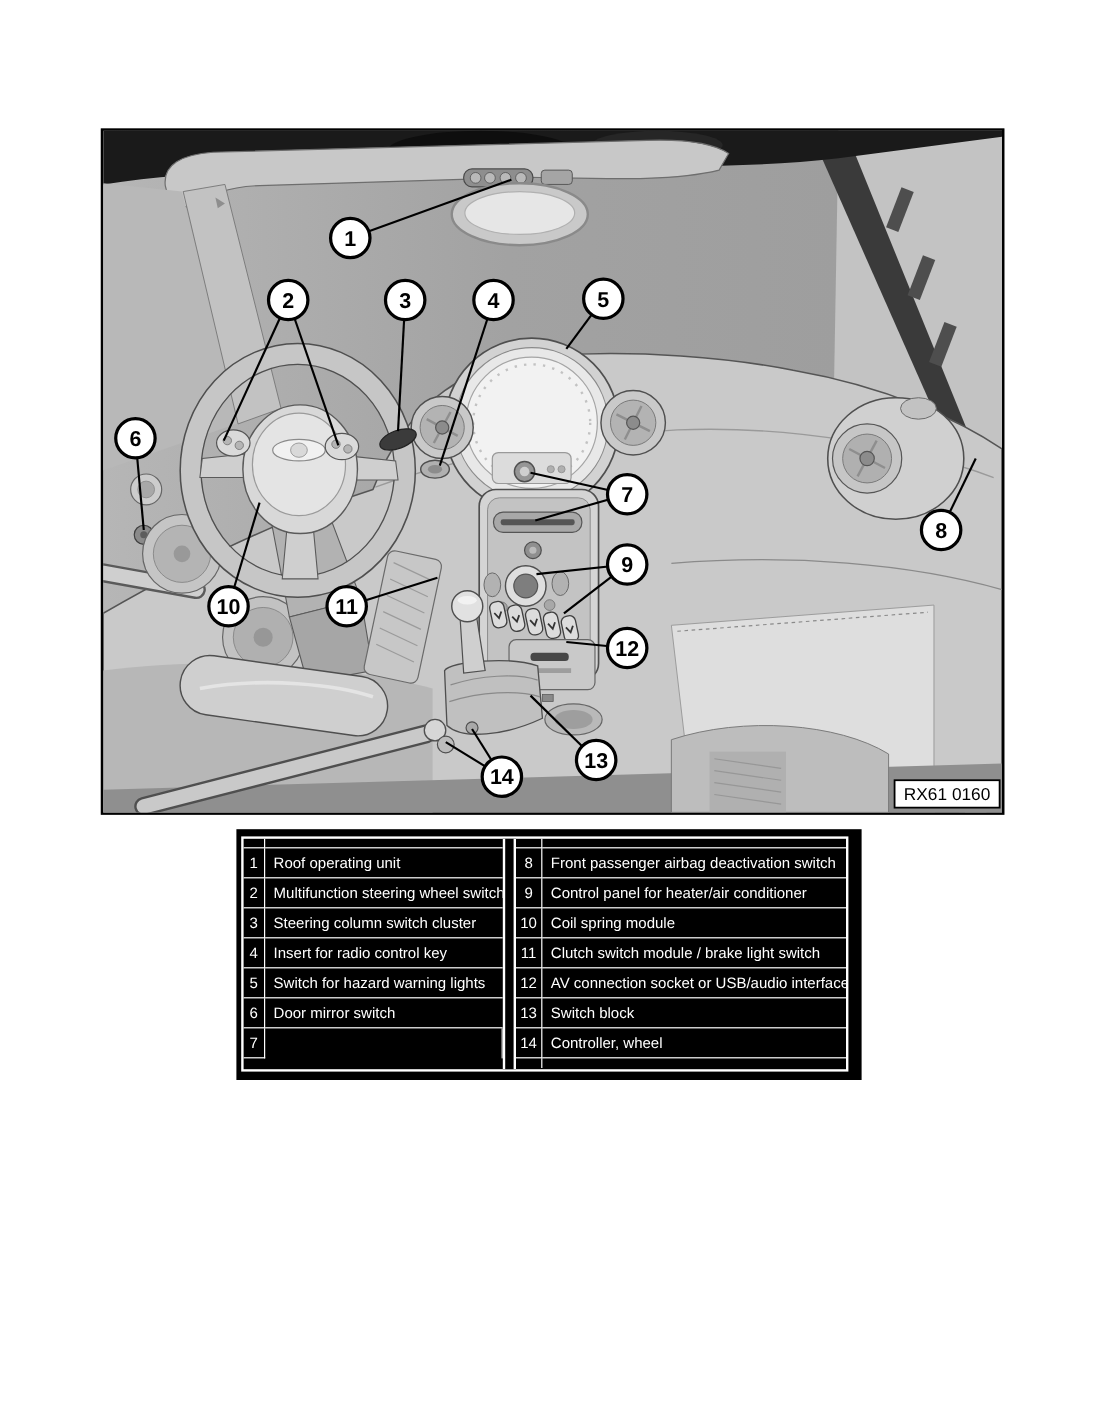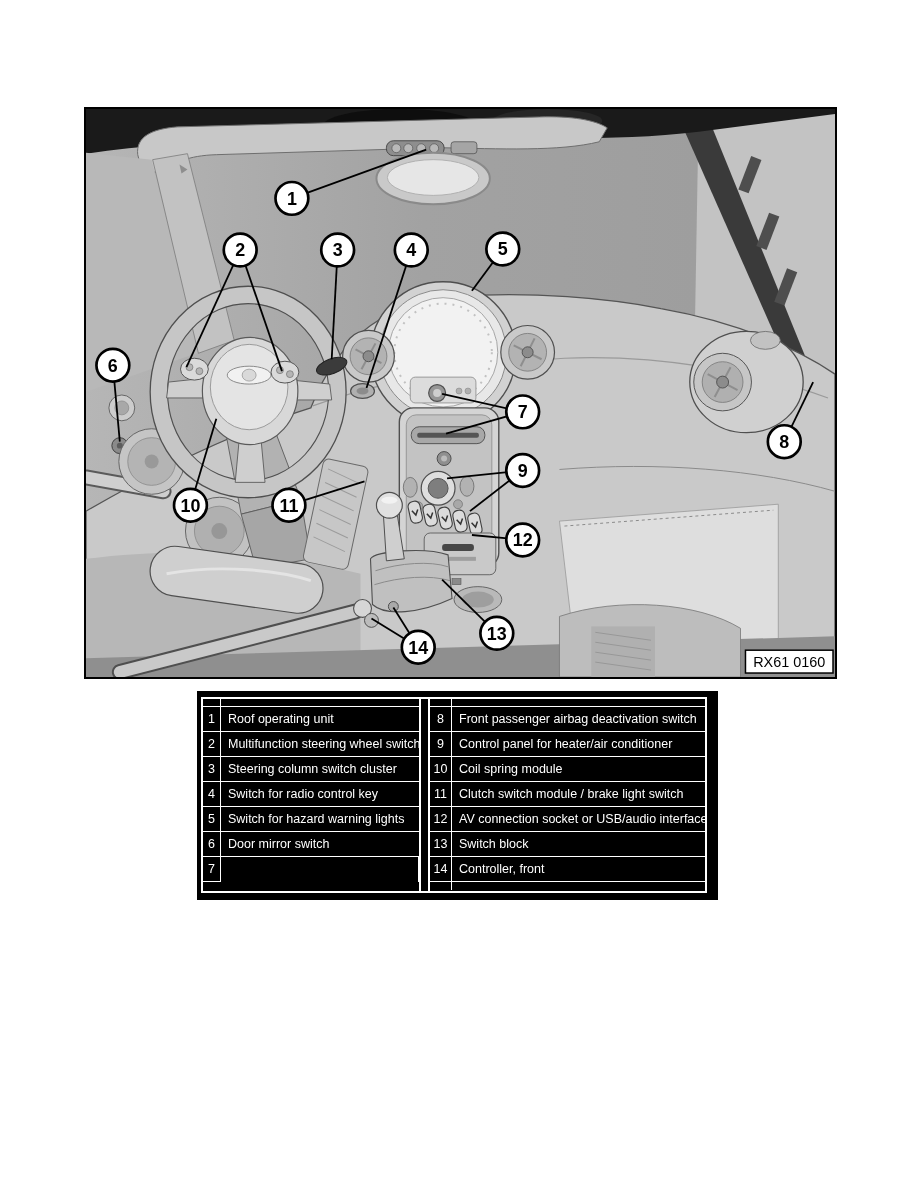--- a/index.html
+++ b/index.html
@@ -355,21 +355,21 @@
       <div class="legend-half left" id="legend-left">
           <div class="lcell num"></div>
           <div class="lcell desc"></div>
           <div class="lcell num">1</div>
           <div class="lcell desc">Roof operating unit</div>
           <div class="lcell num">2</div>
           <div class="lcell desc">Multifunction steering wheel switch</div>
           <div class="lcell num">3</div>
           <div class="lcell desc">Steering column switch cluster</div>
           <div class="lcell num">4</div>
-          <div class="lcell desc">Switch for radio control key</div>
+          <div class="lcell desc">Insert for radio control key</div>
           <div class="lcell num">5</div>
           <div class="lcell desc">Switch for hazard warning lights</div>
           <div class="lcell num">6</div>
           <div class="lcell desc">Door mirror switch</div>
           <div class="lcell num">7</div>
           <div class="lcell num last"></div>
           <div class="lcell desc last"></div>
         </div>
       <div class="legend-gap"></div>
       <div class="legend-half right" id="legend-right">
@@ -381,20 +381,20 @@
           <div class="lcell desc">Control panel for heater/air conditioner</div>
           <div class="lcell num">10</div>
           <div class="lcell desc">Coil spring module</div>
           <div class="lcell num">11</div>
           <div class="lcell desc">Clutch switch module / brake light switch</div>
           <div class="lcell num">12</div>
           <div class="lcell desc">AV connection socket or USB/audio interface</div>
           <div class="lcell num">13</div>
           <div class="lcell desc">Switch block</div>
           <div class="lcell num">14</div>
-          <div class="lcell desc">Controller, front</div>
+          <div class="lcell desc">Controller, wheel</div>
           <div class="lcell num last"></div>
           <div class="lcell desc last"></div>
         </div>
     </div>
   </div>
 
 </div>
 
 </body></html>

